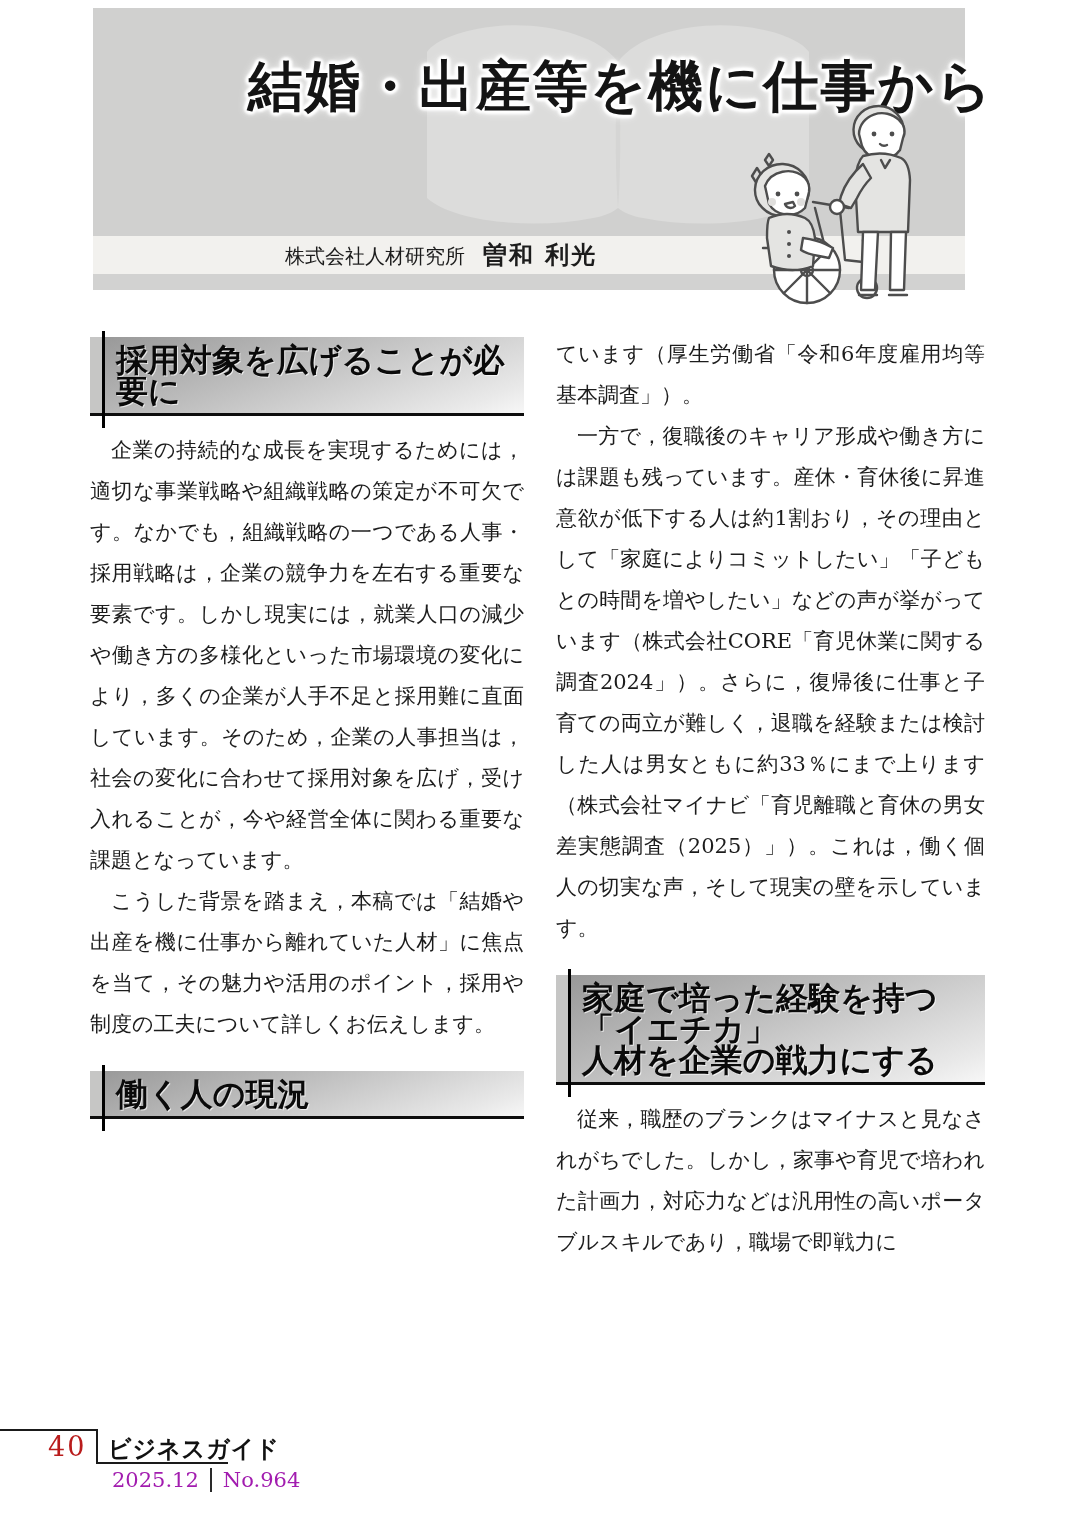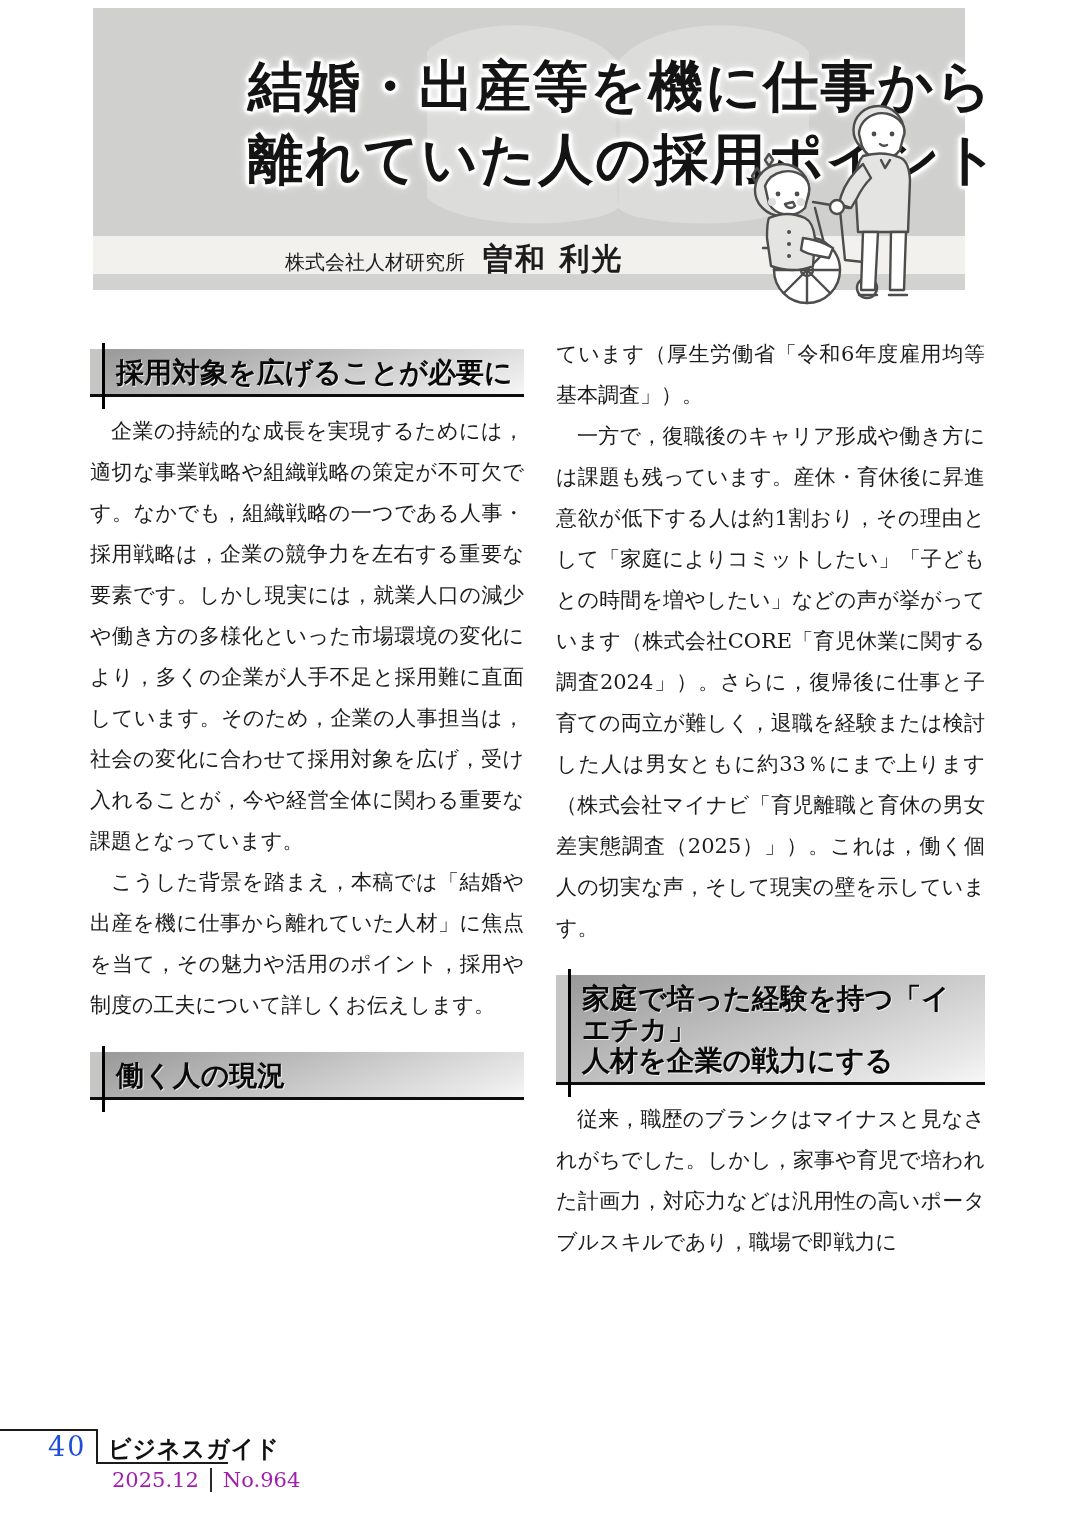--- a/index.html
+++ b/index.html
@@ -20,53 +20,53 @@
       0 3px 3px #fff,0 -3px 3px #fff,3px 0 3px #fff,-3px 0 3px #fff;
     white-space:nowrap;
   }
   .author-strip{position:absolute;left:93px;top:236px;width:872px;height:38px;background:#f2f1ee;z-index:2;}
   .sub-strip{position:absolute;left:93px;top:274px;width:872px;height:16px;background:#d2d2d1;z-index:2;}
   .author-line{
     position:absolute;left:285px;top:239px;z-index:4;white-space:nowrap;
     font-family:"DejaVu Sans","Liberation Sans",sans-serif;color:#1c1c1c;
   }
   .author-affil{font-size:20px;vertical-align:baseline;}
-  .author-name{font-size:30px;font-weight:bold;margin-left:18px;vertical-align:baseline;letter-spacing:2px;}
+  .author-name{font-size:24px;font-weight:bold;margin-left:18px;vertical-align:baseline;letter-spacing:2px;}
   .illustration{position:absolute;left:745px;top:90px;width:225px;height:215px;z-index:3;}
   
   .content{position:absolute;left:90px;top:334px;width:895px;display:flex;gap:32px;z-index:2;}
   .col{width:434px;}
   .col.right{width:429px;}
   .body-p{
     margin:0;font-size:21px;line-height:41px;text-align:justify;
     color:#1c1c1c;
   }
   .body-p.indent{text-indent:1em;}
   .section-h{
     position:relative;
     font-family:"DejaVu Sans","Liberation Sans",sans-serif;
-    font-weight:bold;font-size:28px;line-height:31px;color:#0a0a0a;
+    font-weight:bold;font-size:32px;line-height:31px;color:#0a0a0a;
     background-image:
       linear-gradient(90deg,#c6c6c5 0,#c6c6c5 12px,rgba(0,0,0,0) 12px),
       linear-gradient(160deg,#979797 0%,#bdbdbd 42%,#e9e9e9 88%,#f7f7f7 100%);
     border-bottom:3px solid #0d0d0d;
-    padding:8px 10px 6px 26px;margin:15px 0 14px 0;
+    padding:8px 10px 6px 26px;margin:3px 0 14px 0;
     text-shadow:1px 1px 0 rgba(255,255,255,.7);
   }
   .section-h::before{
     content:"";position:absolute;left:12px;top:-6px;bottom:-15px;width:3px;background:#000;
   }
   .col .section-h + .body-p{margin-top:0;}
   .col .body-p + .section-h{margin-top:26px;}
   
   .footer-line1{position:absolute;left:0;top:1429px;width:96px;border-top:2px solid #1a1a1a;z-index:2;}
   .footer-vline{position:absolute;left:96px;top:1429px;height:33px;border-left:2px solid #1a1a1a;z-index:2;}
   .footer-line2{position:absolute;left:96px;top:1462px;width:132px;border-top:2px solid #1a1a1a;z-index:2;}
   .page-num{
-    position:absolute;left:48px;top:1431px;font-size:27px;letter-spacing:2px;color:#1d4ed8;
+    position:absolute;left:48px;top:1431px;font-size:27px;letter-spacing:2px;color:#b91c1c;
     font-family:"DejaVu Serif","Liberation Serif",serif;z-index:2;
   }
   .mag-logo{
     position:absolute;left:108px;top:1433px;z-index:2;
     font-family:"DejaVu Sans","Liberation Sans",sans-serif;
     font-weight:900;font-size:23px;letter-spacing:1px;color:#111;
     transform:scaleY(1.05);transform-origin:left top;white-space:nowrap;
   }
   .issue-line{
     position:absolute;left:112px;top:1468px;z-index:2;
@@ -87,21 +87,20 @@
     <svg class="book-svg" viewBox="0 0 450 216" xmlns="http://www.w3.org/2000/svg">
       <path fill="#dcdcdb" d="M225,42
         C205,14 150,2 105,6 C70,9 42,20 34,32 L34,178
         C60,202 140,210 200,198 C212,196 220,192 225,188
         C230,192 238,196 250,198 C310,210 390,202 416,178 L416,32
         C408,20 380,9 345,6 C300,2 245,14 225,42 Z"></path>
       <path fill="#d5d5d4" d="M225,42 C222,90 222,150 225,188 C228,150 228,90 225,42 Z"></path>
     </svg>
     <div class="page-title">
       <div>結婚・出産等を機に仕事から</div>
-      <div>離れていた人の採用ポイント</div>
     </div>
   </div>
 
   <div class="author-strip"></div>
   <div class="sub-strip"></div>
 
   <div class="author-line">
     <span class="author-affil">株式会社人材研究所</span><span class="author-name">曽和 利光</span>
   </div>
 

